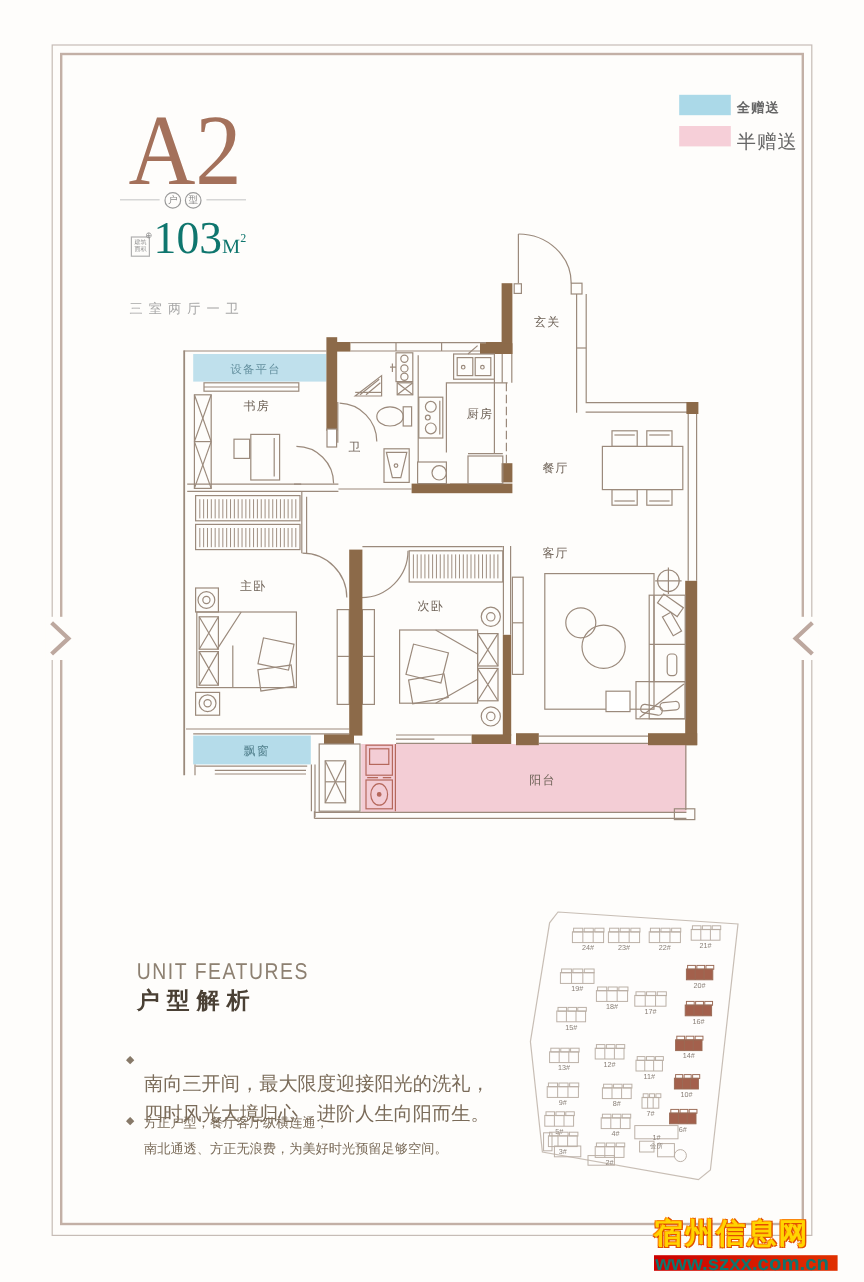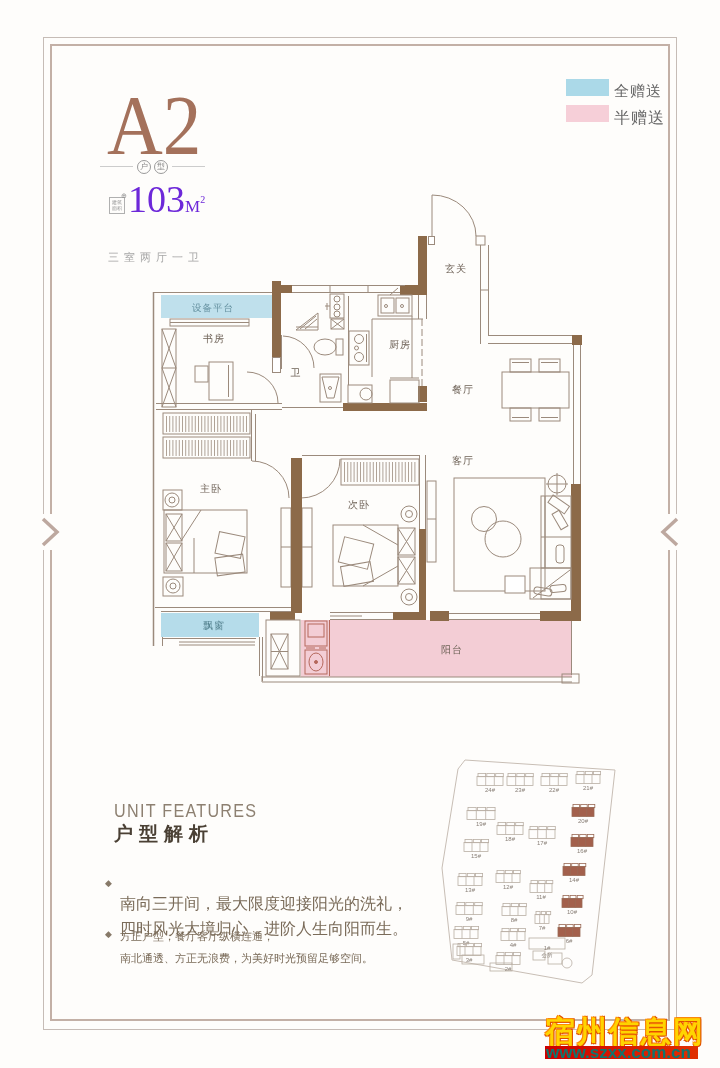--- a/index.html
+++ b/index.html
@@ -25,25 +25,25 @@
 
 <div class="abs" style="left:107px;top:82px;width:200px;height:90px;font-family:'Liberation Serif',serif;font-size:84px;color:#a4715b;letter-spacing:0px;line-height:88px;transform:scaleX(.92);transform-origin:0 0;">A2</div>
 
 <div class="abs" style="left:100px;top:166px;width:33px;height:1px;background:#cccccc;"></div>
 <div class="abs" style="left:172px;top:166px;width:33px;height:1px;background:#cccccc;"></div>
 <div class="abs" style="left:137px;top:160px;width:12px;height:12px;border:1px solid #9a9a9a;border-radius:50%;color:#8a8a8a;font-size:8px;line-height:12px;text-align:center;">户</div>
 <div class="abs" style="left:154px;top:160px;width:12px;height:12px;border:1px solid #9a9a9a;border-radius:50%;color:#8a8a8a;font-size:8px;line-height:12px;text-align:center;">型</div>
 
 <div class="abs" style="left:109px;top:197px;width:14px;height:14px;border:1px solid #b0b0b0;color:#909090;font-size:5px;line-height:6px;text-align:center;padding-top:1px;">建筑<br>面积</div>
 <div class="abs" style="left:121px;top:192px;width:7px;height:7px;color:#909090;font-size:7px;">⊕</div>
-<div class="abs" style="left:128px;top:180px;font-family:'Liberation Serif',serif;font-size:38px;color:#6d28d9;line-height:38px;">103<span style="font-size:17px;">M</span><span style="font-size:10px;vertical-align:9px;">2</span></div>
+<div class="abs" style="left:128px;top:180px;font-family:'Liberation Serif',serif;font-size:38px;color:#0f766e;line-height:38px;">103<span style="font-size:17px;">M</span><span style="font-size:10px;vertical-align:9px;">2</span></div>
 <div class="abs" style="left:108px;top:217px;font-size:11px;color:#a6a6a6;letter-spacing:5px;margin-top:33px;">三室两厅一卫</div>
 
 <div class="abs" style="left:566px;top:79px;width:43px;height:17px;background:#abd9e8;"></div>
-<div class="abs" style="left:614px;top:82px;font-size:15px;color:#666;letter-spacing:1px;">全赠送</div>
+<div class="abs" style="left:614px;top:82px;font-size:11px;color:#666;letter-spacing:1px;font-weight:bold;">全赠送</div>
 <div class="abs" style="left:566px;top:105px;width:43px;height:17px;background:#f6cfd8;"></div>
 <div class="abs" style="left:614px;top:108px;font-size:16px;color:#666;letter-spacing:1px;">半赠送</div>
 
 <svg id="plan" class="abs" style="left:0;top:0;" width="720" height="720" viewBox="0 0 720 720">
 <g stroke-linecap="butt" fill="none">
 
 <rect x="161" y="295" width="111" height="23" fill="#bfe0ec"></rect>
 <rect x="161" y="613" width="98" height="24" fill="#b5dcea"></rect>
 <rect x="301" y="620" width="271" height="57" fill="#f3cdd5"></rect>
 
@@ -563,15 +563,15 @@
 <rect x="108" y="203" width="14" height="11"></rect>
 <circle cx="127" cy="213" r="5"></circle>
 <rect x="13" y="194" width="7" height="15"></rect>
 <rect x="22" y="205" width="22" height="9"></rect>
 <rect x="50" y="213" width="22" height="8"></rect>
 </g>
 <text x="107" y="200" font-size="6" fill="#8a8078" text-anchor="middle" font-family="Liberation Sans,sans-serif">1#</text>
 <text x="107" y="207" font-size="5.5" fill="#8a8078" text-anchor="middle" font-family="Liberation Sans,sans-serif">会所</text>
 </svg>
 
-<div class="abs" style="left:545px;top:1012px;font-size:30px;font-weight:bold;color:#ffd400;text-shadow:1px 1px 0 #e05000,-1px -1px 0 #ff8c00,1px -1px 0 #e05000,-1px 1px 0 #e05000;letter-spacing:2px;">宿州信息网</div>
+<div class="abs" style="left:545px;top:1012px;font-size:24px;font-weight:bold;color:#ffd400;text-shadow:1px 1px 0 #e05000,-1px -1px 0 #ff8c00,1px -1px 0 #e05000,-1px 1px 0 #e05000;letter-spacing:2px;">宿州信息网</div>
 <div class="abs" style="left:545px;top:1046px;width:153px;height:13px;background:linear-gradient(90deg,#cc0000,#e03000);"></div>
 <div class="abs" style="left:546px;top:1043px;font-size:17px;font-weight:bold;color:#0f766e;letter-spacing:0px;">www.szxx.com.cn</div>
 
 </body></html>

